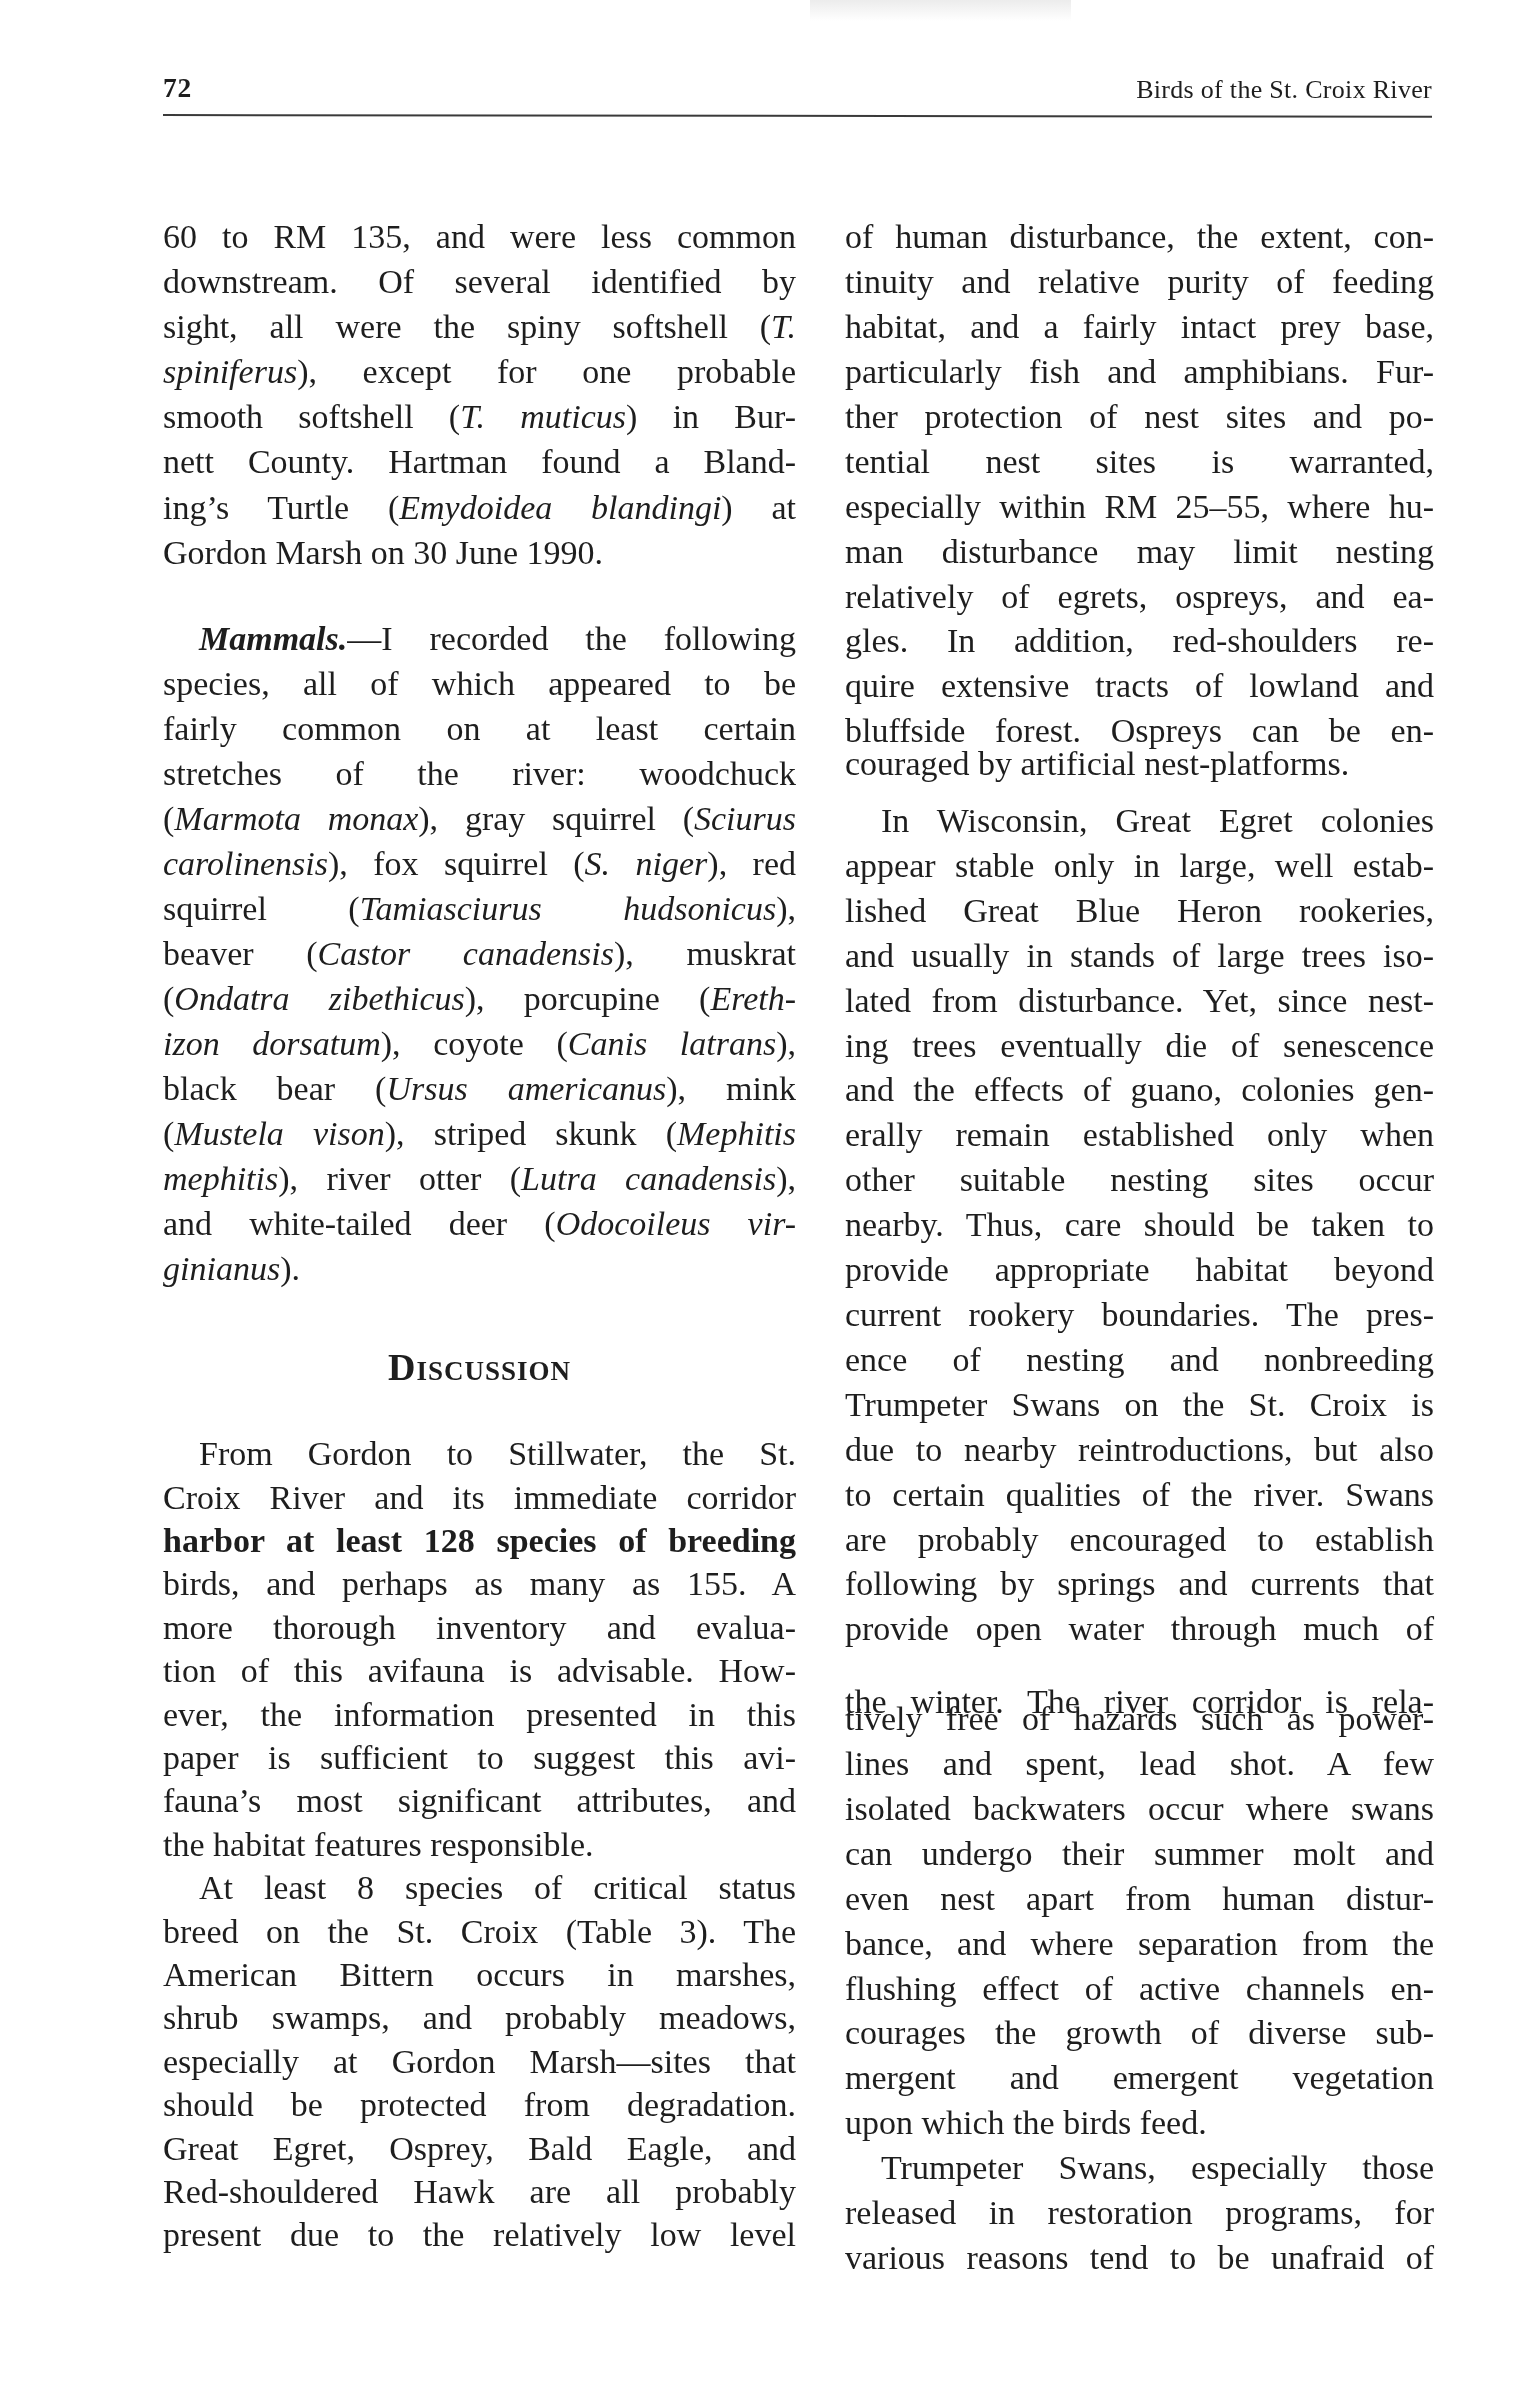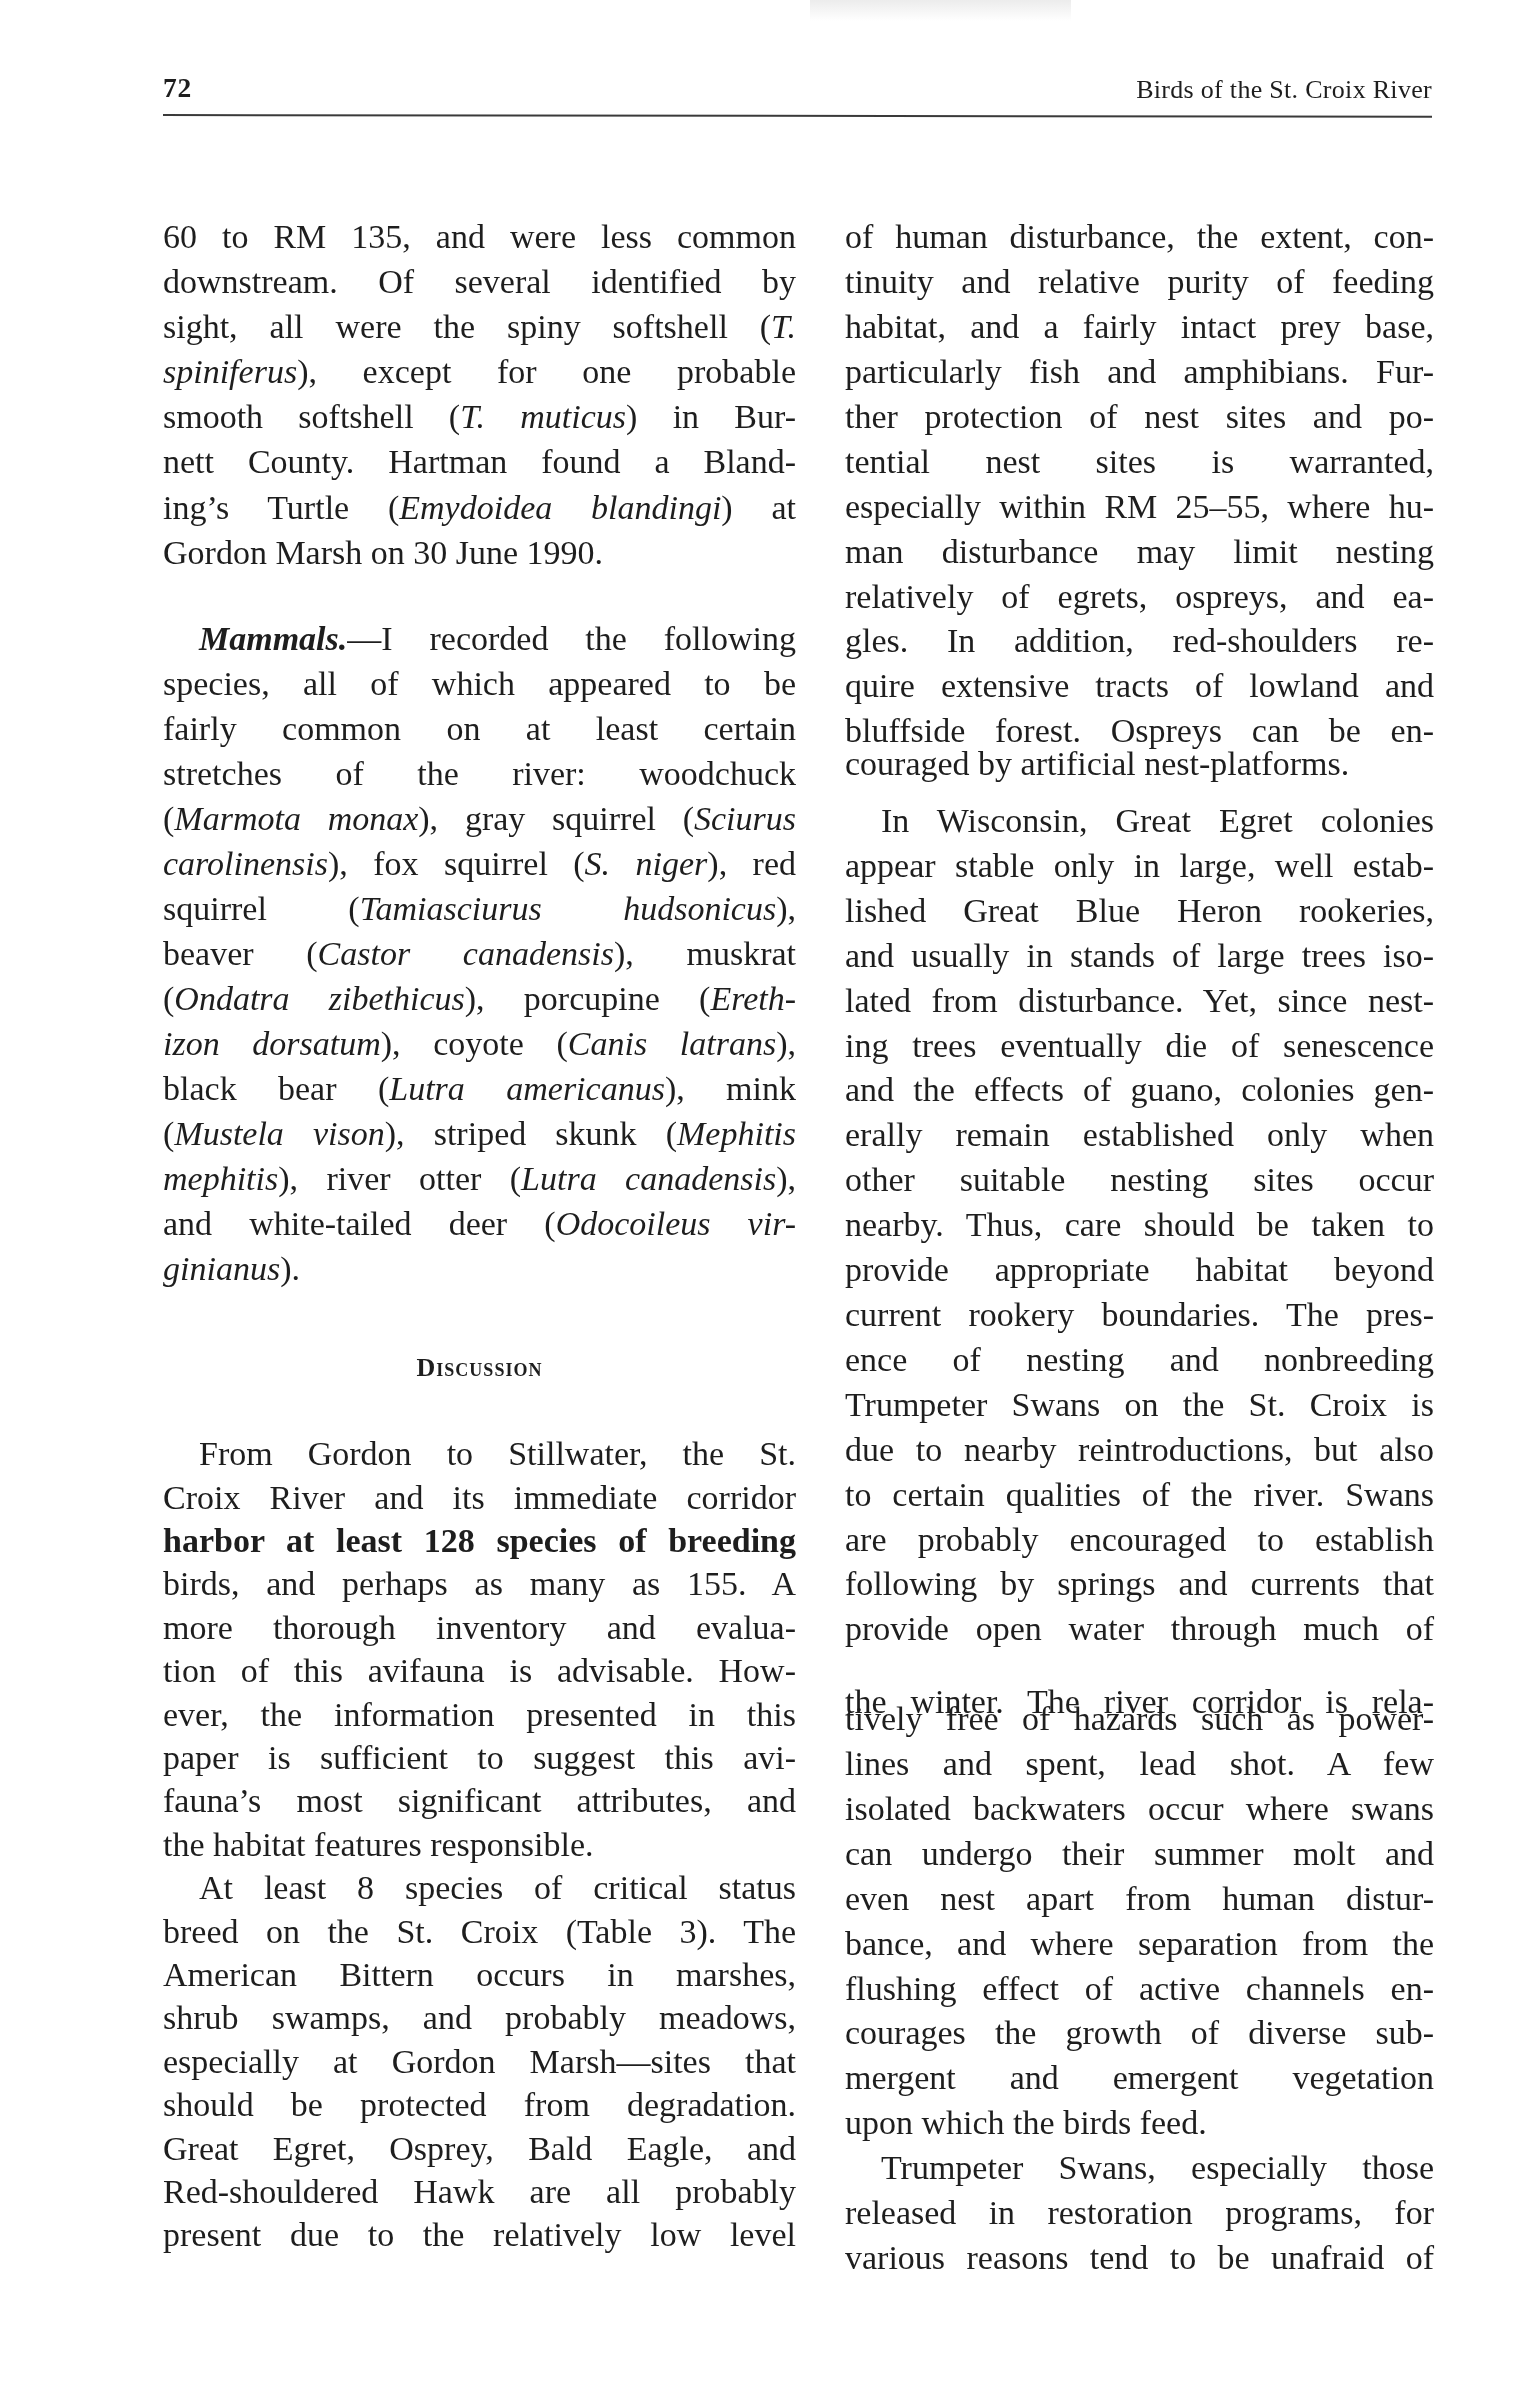--- a/index.html
+++ b/index.html
@@ -74,21 +74,21 @@
   }
   .line.last { text-align-last: left; }
   .line.indent { padding-left: 36px; }
   .line span { white-space: pre; }
   .it { font-style: italic; }
   .bi { font-style: italic; font-weight: bold; }
   .section-head {
     position: absolute;
     left: 0; right: 0;
     text-align: center;
-    font-size: 26px;
+    font-size: 38px;
     font-weight: bold;
     font-variant: small-caps;
     letter-spacing: 1px;
     line-height: 41px;
   }
 </style>
 </head>
 <body>
 
 <div class="page">
@@ -110,21 +110,21 @@
       <div class="line indent" style="top: 618px;"><span class="bi">Mammals.</span><span>—I recorded the following</span></div>
       <div class="line" style="top: 663px;"><span>species, all of which appeared to be</span></div>
       <div class="line" style="top: 708px;"><span>fairly common on at least certain</span></div>
       <div class="line" style="top: 753px;"><span>stretches of the river: woodchuck</span></div>
       <div class="line" style="top: 798px;"><span>(</span><span class="it">Marmota monax</span><span>), gray squirrel (</span><span class="it">Sciurus</span></div>
       <div class="line" style="top: 843px;"><span class="it">carolinensis</span><span>), fox squirrel (</span><span class="it">S. niger</span><span>), red</span></div>
       <div class="line" style="top: 888px;"><span>squirrel (</span><span class="it">Tamiasciurus hudsonicus</span><span>),</span></div>
       <div class="line" style="top: 933px;"><span>beaver (</span><span class="it">Castor canadensis</span><span>), muskrat</span></div>
       <div class="line" style="top: 978px;"><span>(</span><span class="it">Ondatra zibethicus</span><span>), porcupine (</span><span class="it">Ereth-</span></div>
       <div class="line" style="top: 1023px; letter-spacing: 0px;"><span class="it">izon dorsatum</span><span>), coyote (</span><span class="it">Canis latrans</span><span>),</span></div>
-      <div class="line" style="top: 1068px; letter-spacing: 0px;"><span>black bear (</span><span class="it">Lutra americanus</span><span>), mink</span></div>
+      <div class="line" style="top: 1068px; letter-spacing: 0px;"><span>black bear (</span><span class="it">Ursus americanus</span><span>), mink</span></div>
       <div class="line" style="top: 1113px;"><span>(</span><span class="it">Mustela vison</span><span>), striped skunk (</span><span class="it">Mephitis</span></div>
       <div class="line" style="top: 1158px;"><span class="it">mephitis</span><span>), river otter (</span><span class="it">Lutra canadensis</span><span>),</span></div>
       <div class="line" style="top: 1203px;"><span>and white-tailed deer (</span><span class="it">Odocoileus vir-</span></div>
       <div class="line last" style="top: 1248px;"><span class="it">ginianus</span><span>).</span></div>
       <div class="section-head" style="top: 1347px;">Discussion</div>
       <div class="line indent" style="top: 1433px;"><span>From Gordon to Stillwater, the St.</span></div>
       <div class="line" style="top: 1477px;"><span>Croix River and its immediate corridor</span></div>
       <div class="line" style="top: 1520px; font-weight: bold;"><span>harbor at least 128 species of breeding</span></div>
       <div class="line" style="top: 1563px;"><span>birds, and perhaps as many as 155. A</span></div>
       <div class="line" style="top: 1607px;"><span>more thorough inventory and evalua-</span></div>

